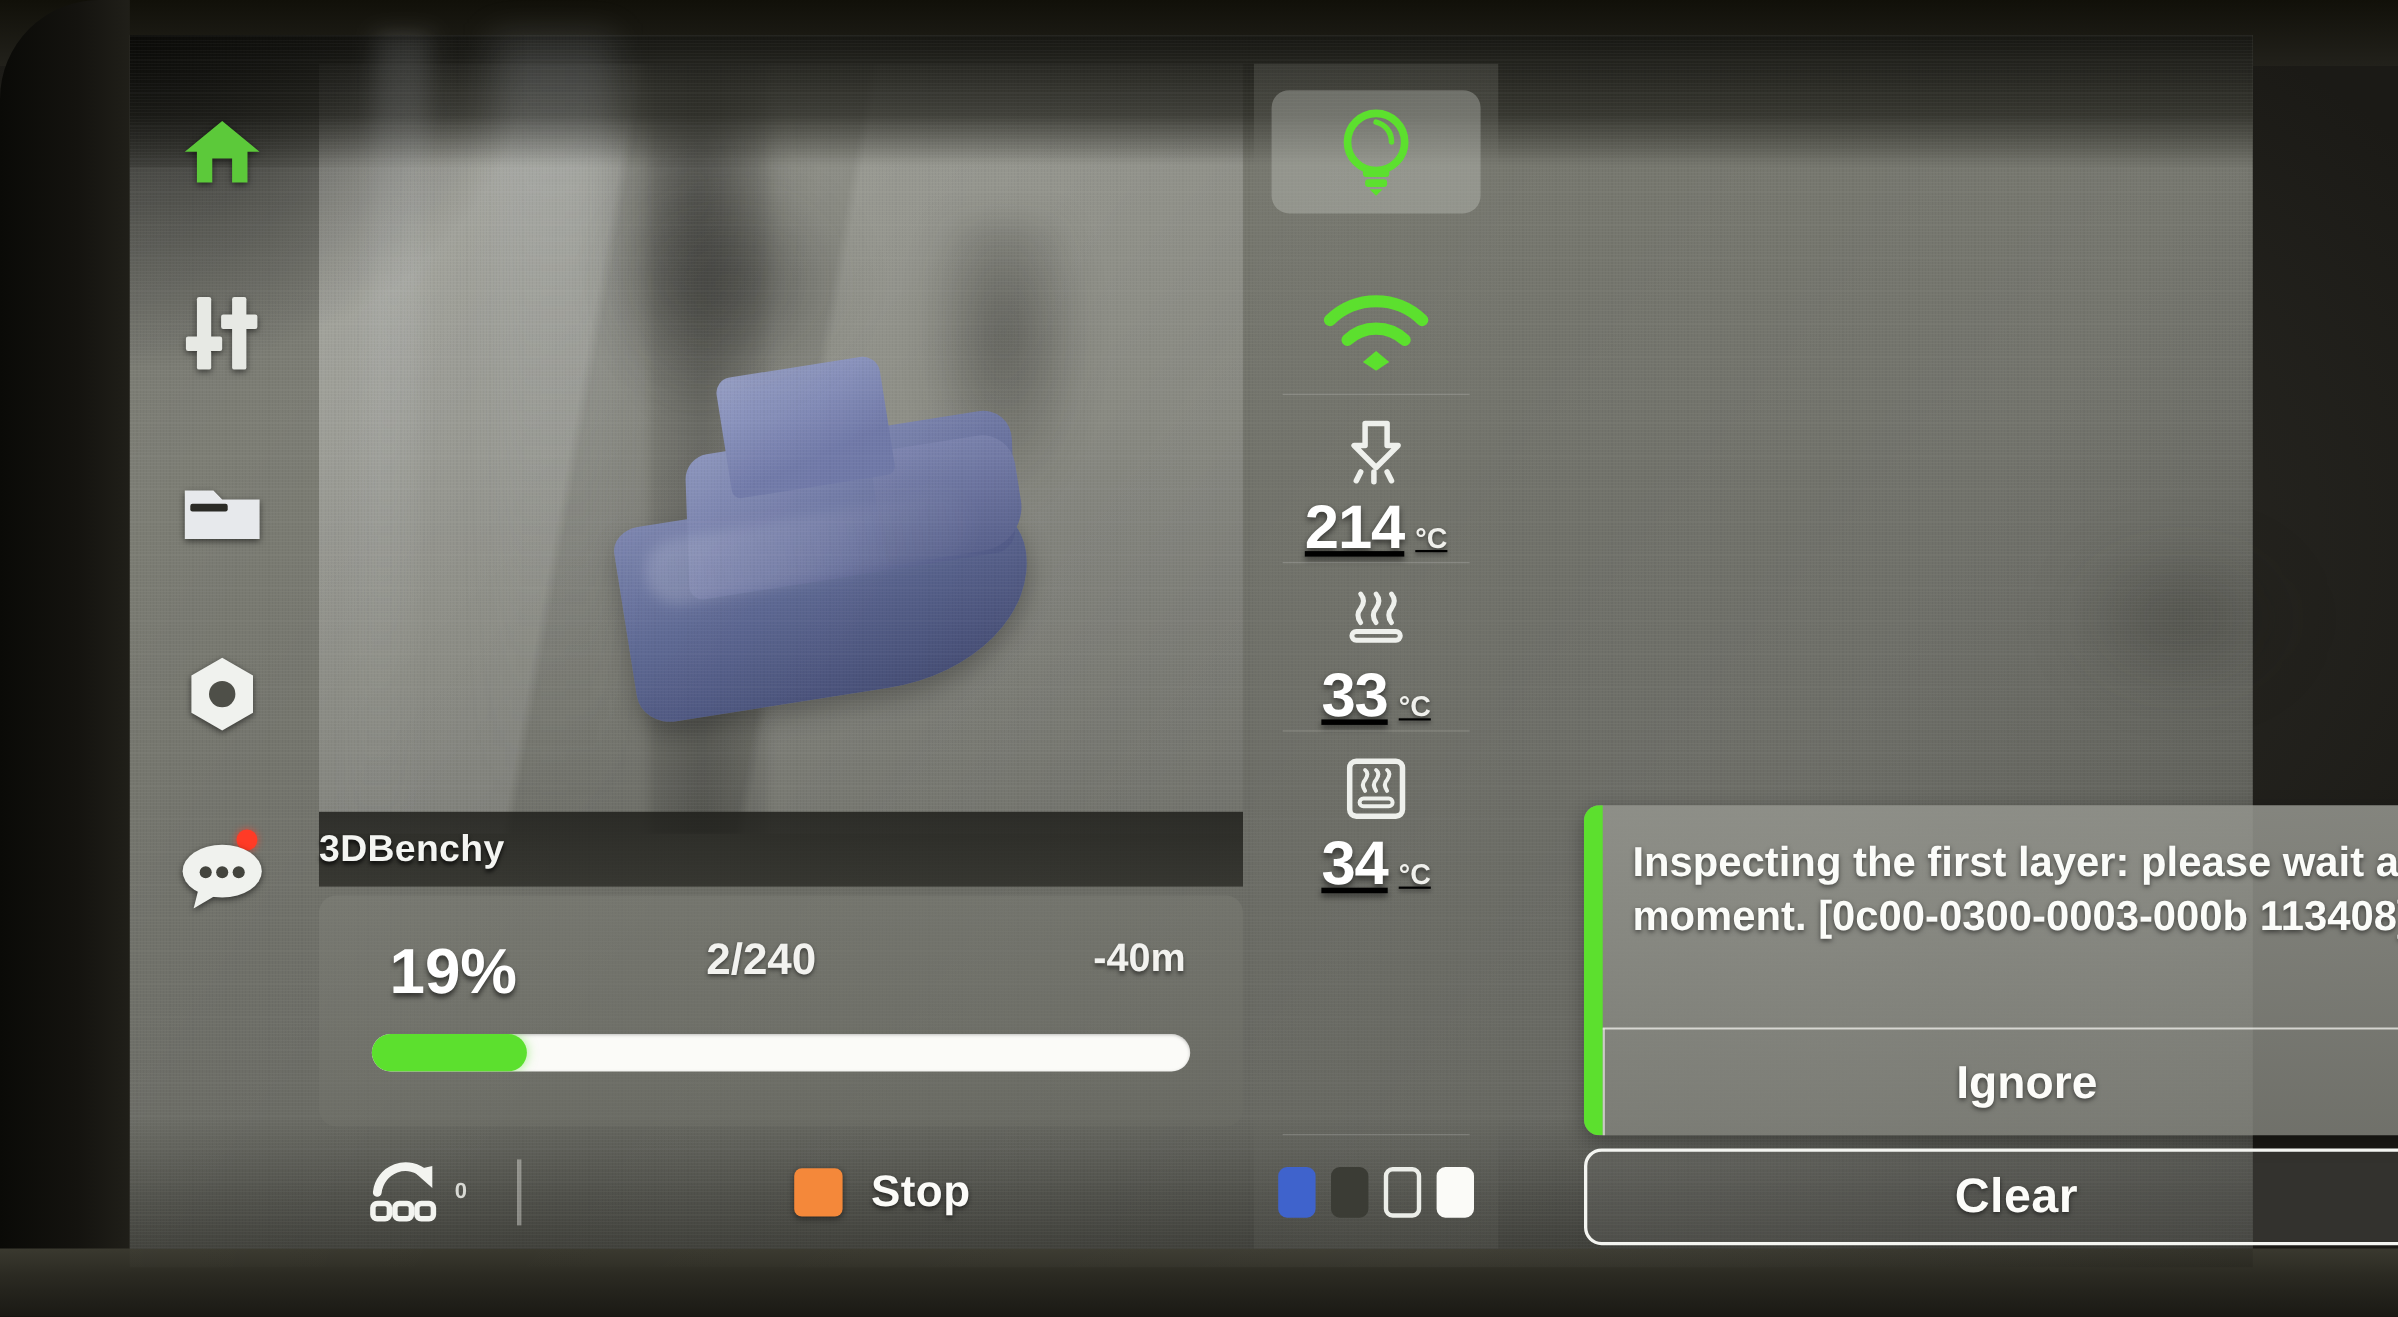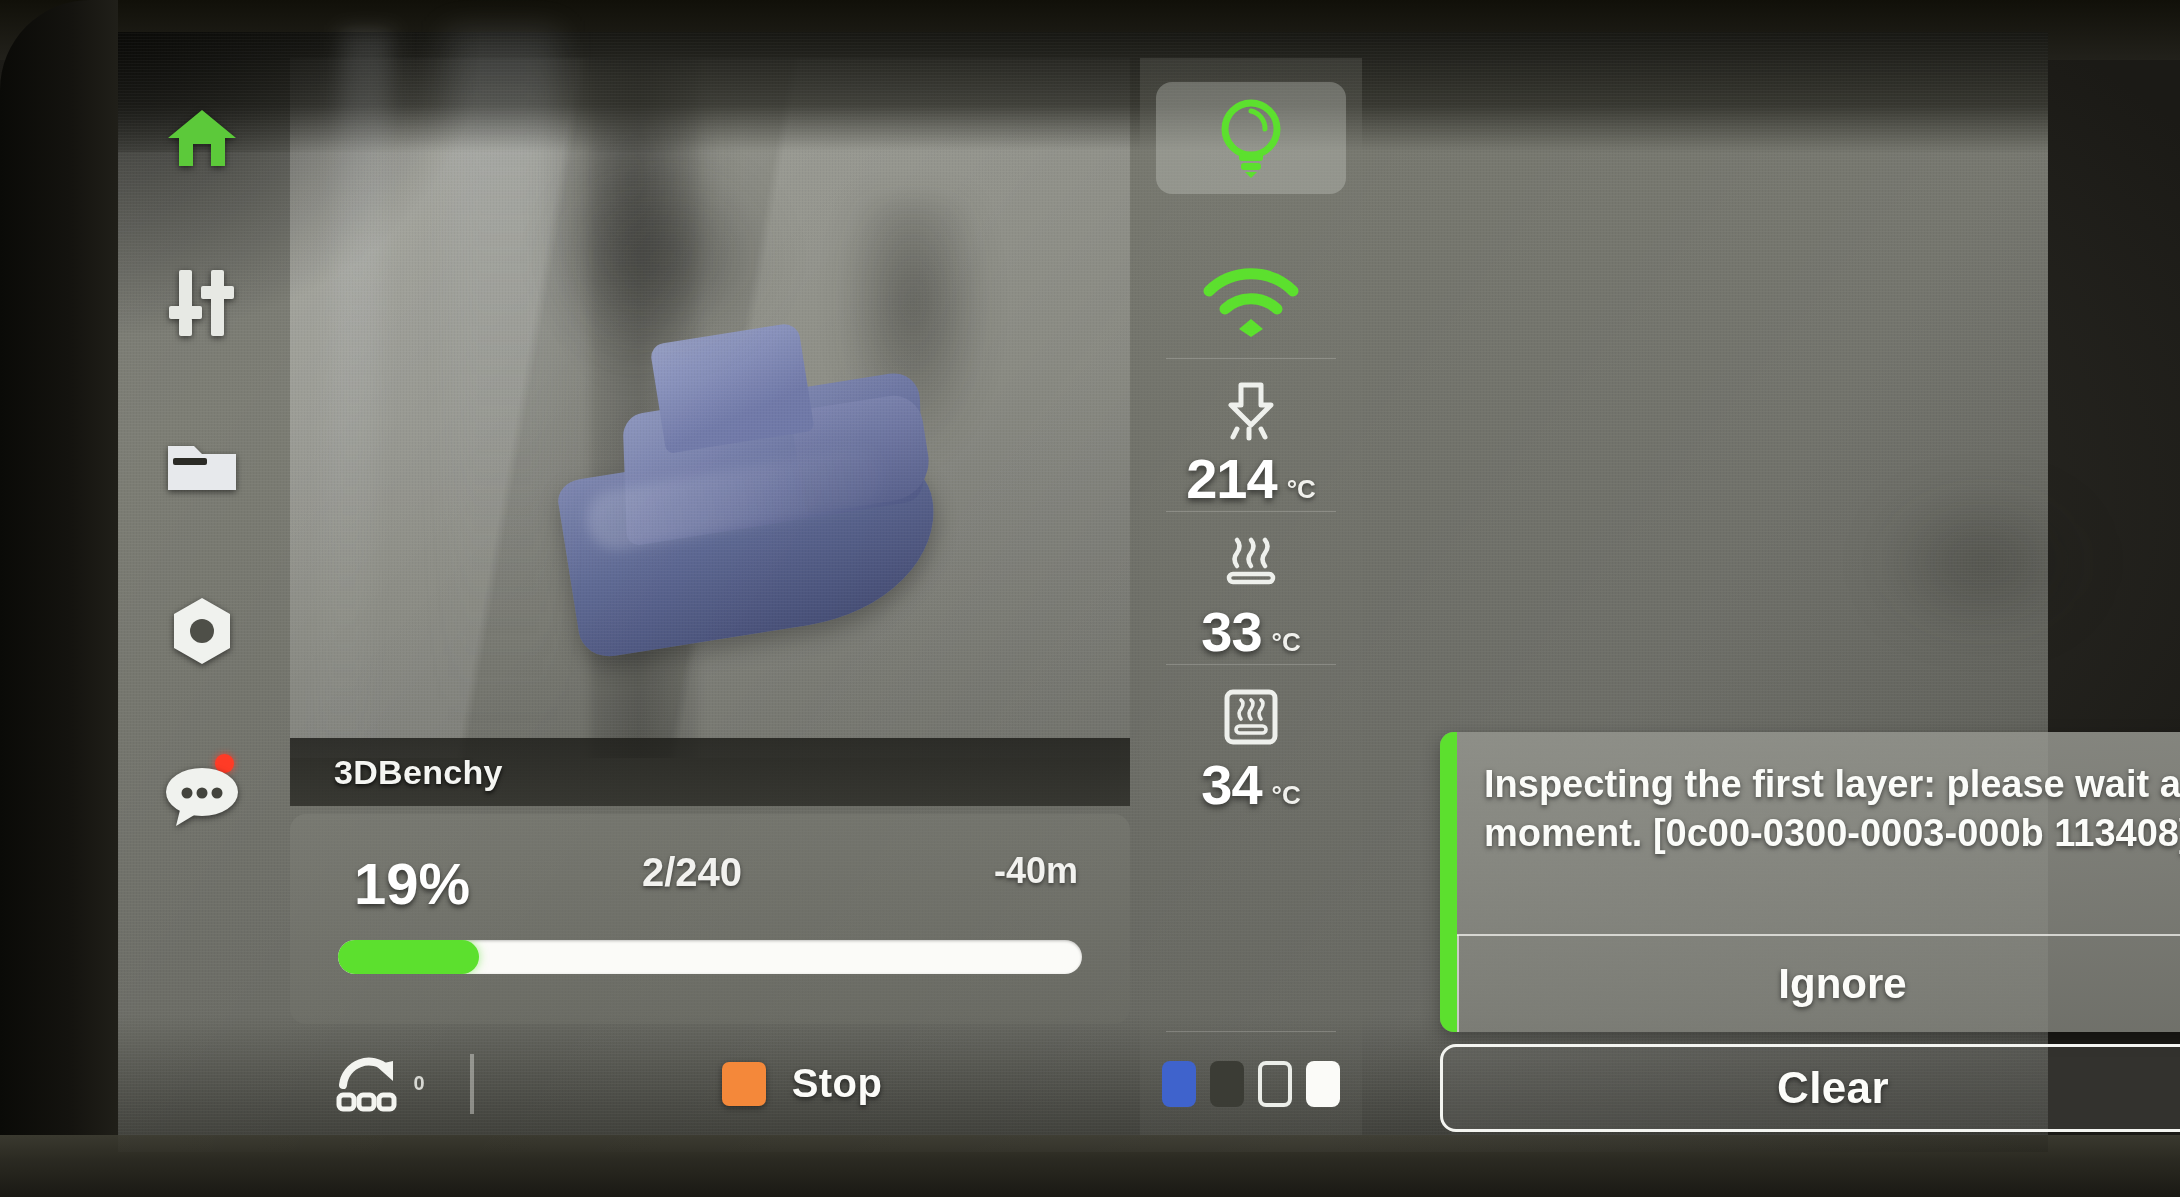--- a/index.html
+++ b/index.html
@@ -158,21 +158,21 @@
   }
   #preview-glass{
     position:absolute; inset:0;
     background:linear-gradient(135deg, rgba(255,255,255,.12) 0%, rgba(255,255,255,0) 42%, rgba(0,0,0,.10) 100%);
   }
 
   
   #model-bar{
     position:absolute; left:172px; top:706px; width:840px; height:68px;
     background:linear-gradient(180deg, rgba(28,28,24,.82), rgba(34,34,29,.72));
-    display:flex; align-items:center; padding-left:44px; z-index:5;
+    display:flex; align-items:center; z-index:5;
   }
   #model-name{
     color:#f4f5f2; font-size:34px; font-weight:bold; letter-spacing:.3px;
     text-shadow:0 2px 4px rgba(0,0,0,.8);
   }
 
   
   #progress-card{
     position:absolute; left:172px; top:782px; width:840px; height:210px;
     background:linear-gradient(175deg, rgba(128,129,121,.50), rgba(108,109,101,.42));
@@ -245,21 +245,21 @@
   .temp-row{
     width:222px; display:flex; flex-direction:column; align-items:center;
     position:relative; padding-top:22px;
   }
   .temp-sep{
     position:absolute; left:26px; top:0; width:170px; height:1px;
     background:rgba(235,235,230,.22);
   }
   .temp-icon{ height:62px; display:flex; align-items:center; justify-content:center; }
   .temp-value{
-    display:flex; align-items:baseline; justify-content:center; gap:10px; margin-top:4px;
+    display:flex; align-items:baseline; justify-content:center; gap:10px; margin-top:4px;text-decoration:underline;
   }
   .temp-num{
     color:#ffffff; font-size:56px; font-weight:bold; letter-spacing:-1px;
     text-shadow:0 3px 6px rgba(0,0,0,.55);
   }
   .temp-unit{
     color:#f0f0ec; font-size:26px; font-weight:bold;
     text-shadow:0 2px 4px rgba(0,0,0,.5);
   }
   #ams-row{

